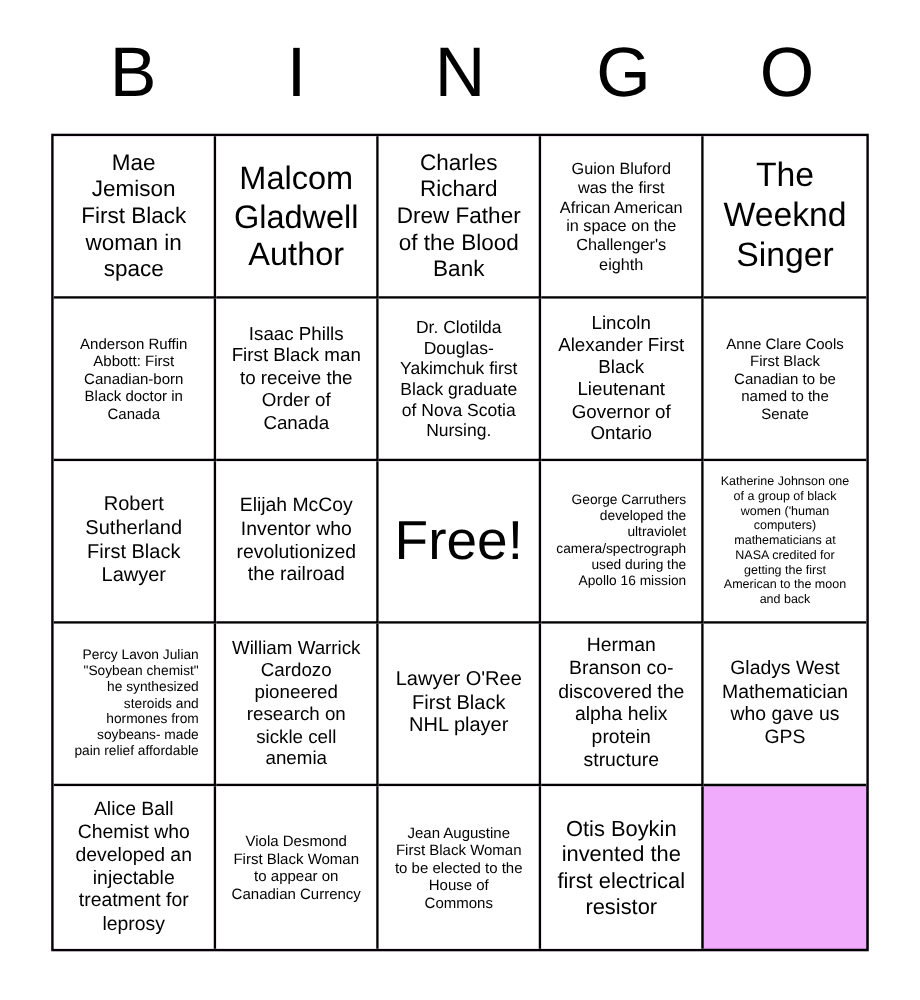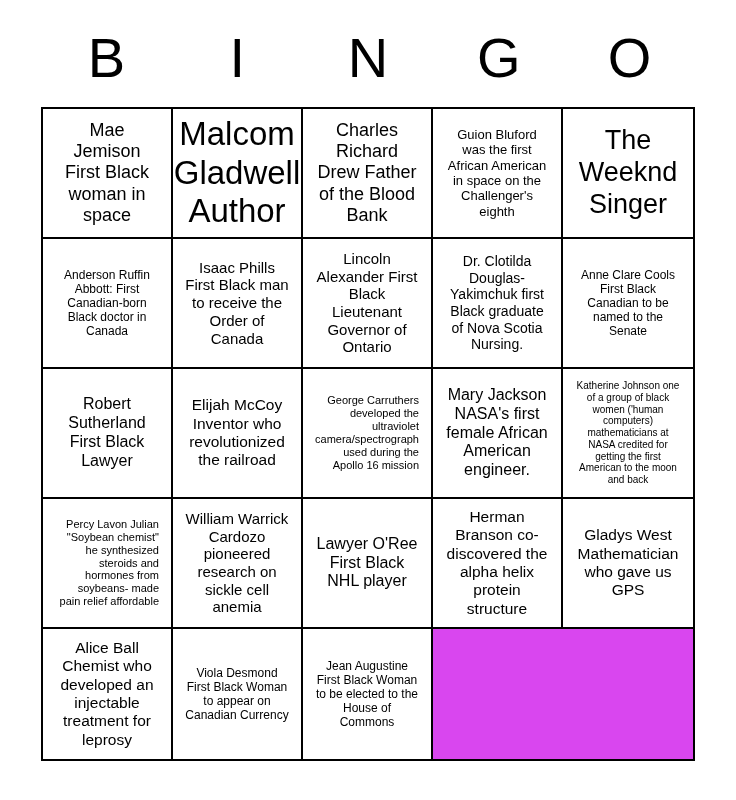--- a/index.html
+++ b/index.html
@@ -34,21 +34,21 @@
     user-select: none;
   }
   
   .bingo-grid {
     display: grid;
     grid-template-columns: repeat(5, 130px);
     grid-auto-rows: 130px;
     width: 650px;
     margin: 21px 0 0 41px;
     border: 2px solid #000000;
-    background: #d946ef;
+    background: #f0abfc;
   }
   .cell {
     box-sizing: border-box;
     border-right: 2px solid #000000;
     border-bottom: 2px solid #000000;
     display: flex;
     align-items: center;
     justify-content: center;
     text-align: center;
     padding: 3px 12px;
@@ -66,21 +66,21 @@
   .fs11  { font-size: 11px; text-align: right; }
   .fs13  { font-size: 13px; }
   .fs14  { font-size: 14px; }
   .fs145 { font-size: 12px; }
   .fs15  { font-size: 15px; }
   .fs155 { font-size: 15.5px; }
   .fs16  { font-size: 16px; }
   .fs175 { font-size: 17.5px; }
   .fs18  { font-size: 18px; }
   .fs20  { font-size: 16px; }
-  .fs26  { font-size: 33px; }
+  .fs26  { font-size: 26px; }
   .fs27  { font-size: 27px; }
   .fs44  { font-size: 44px; }
 </style>
 </head>
 <body>
 
 <div class="page">
 
   <div class="title-row">
     <div class="title-letter">B</div>
@@ -93,34 +93,35 @@
   <div class="bingo-grid">
 
     <div class="cell fs18">Mae Jemison First Black woman in space</div>
     <div class="cell fs26">Malcom Gladwell Author</div>
     <div class="cell fs18">Charles Richard Drew Father of the Blood Bank</div>
     <div class="cell fs13">Guion Bluford was the first African American in space on the Challenger's eighth</div>
     <div class="cell fs27">The Weeknd Singer</div>
 
     <div class="cell fs145">Anderson Ruffin Abbott: First Canadian-born Black doctor in Canada</div>
     <div class="cell fs15">Isaac Phills First Black man to receive the Order of Canada</div>
+    <div class="cell fs14">Dr. Clotilda Douglas-Yakimchuk first Black graduate of Nova Scotia Nursing.</div>
     <div class="cell fs15">Lincoln Alexander First Black Lieutenant Governor of Ontario</div>
-    <div class="cell fs14">Dr. Clotilda Douglas-Yakimchuk first Black graduate of Nova Scotia Nursing.</div>
     <div class="cell fs145">Anne Clare Cools First Black Canadian to be named to the Senate</div>
 
     <div class="cell fs20">Robert Sutherland First Black Lawyer</div>
     <div class="cell fs155">Elijah McCoy Inventor who revolutionized the railroad</div>
+    <div class="cell fs44">Free!</div>
     <div class="cell fs11">George Carruthers developed the ultraviolet camera/spectrograph used during the Apollo 16 mission</div>
-    <div class="cell fs16">Mary Jackson NASA's first female African American engineer.</div>
 
     <div class="cell fs10">Katherine Johnson one of a group of black women ('human computers) mathematicians at NASA credited for getting the first American to the moon and back</div>
     <div class="cell fs11">Percy Lavon Julian "Soybean chemist" he synthesized steroids and hormones from soybeans- made pain relief affordable</div>
     <div class="cell fs15">William Warrick Cardozo pioneered research on sickle cell anemia</div>
     <div class="cell fs20">Lawyer O'Ree First Black NHL player</div>
     <div class="cell fs155">Herman Branson co-discovered the alpha helix protein structure</div>
 
     <div class="cell fs155">Gladys West Mathematician who gave us GPS</div>
     <div class="cell fs155">Alice Ball Chemist who developed an injectable treatment for leprosy</div>
     <div class="cell fs145">Viola Desmond First Black Woman to appear on Canadian Currency</div>
     <div class="cell fs145">Jean Augustine First Black Woman to be elected to the House of Commons</div>
+    <div class="cell fs175">Otis Boykin invented the first electrical resistor</div>
   </div>
 
 </div>
 
 </body></html>

